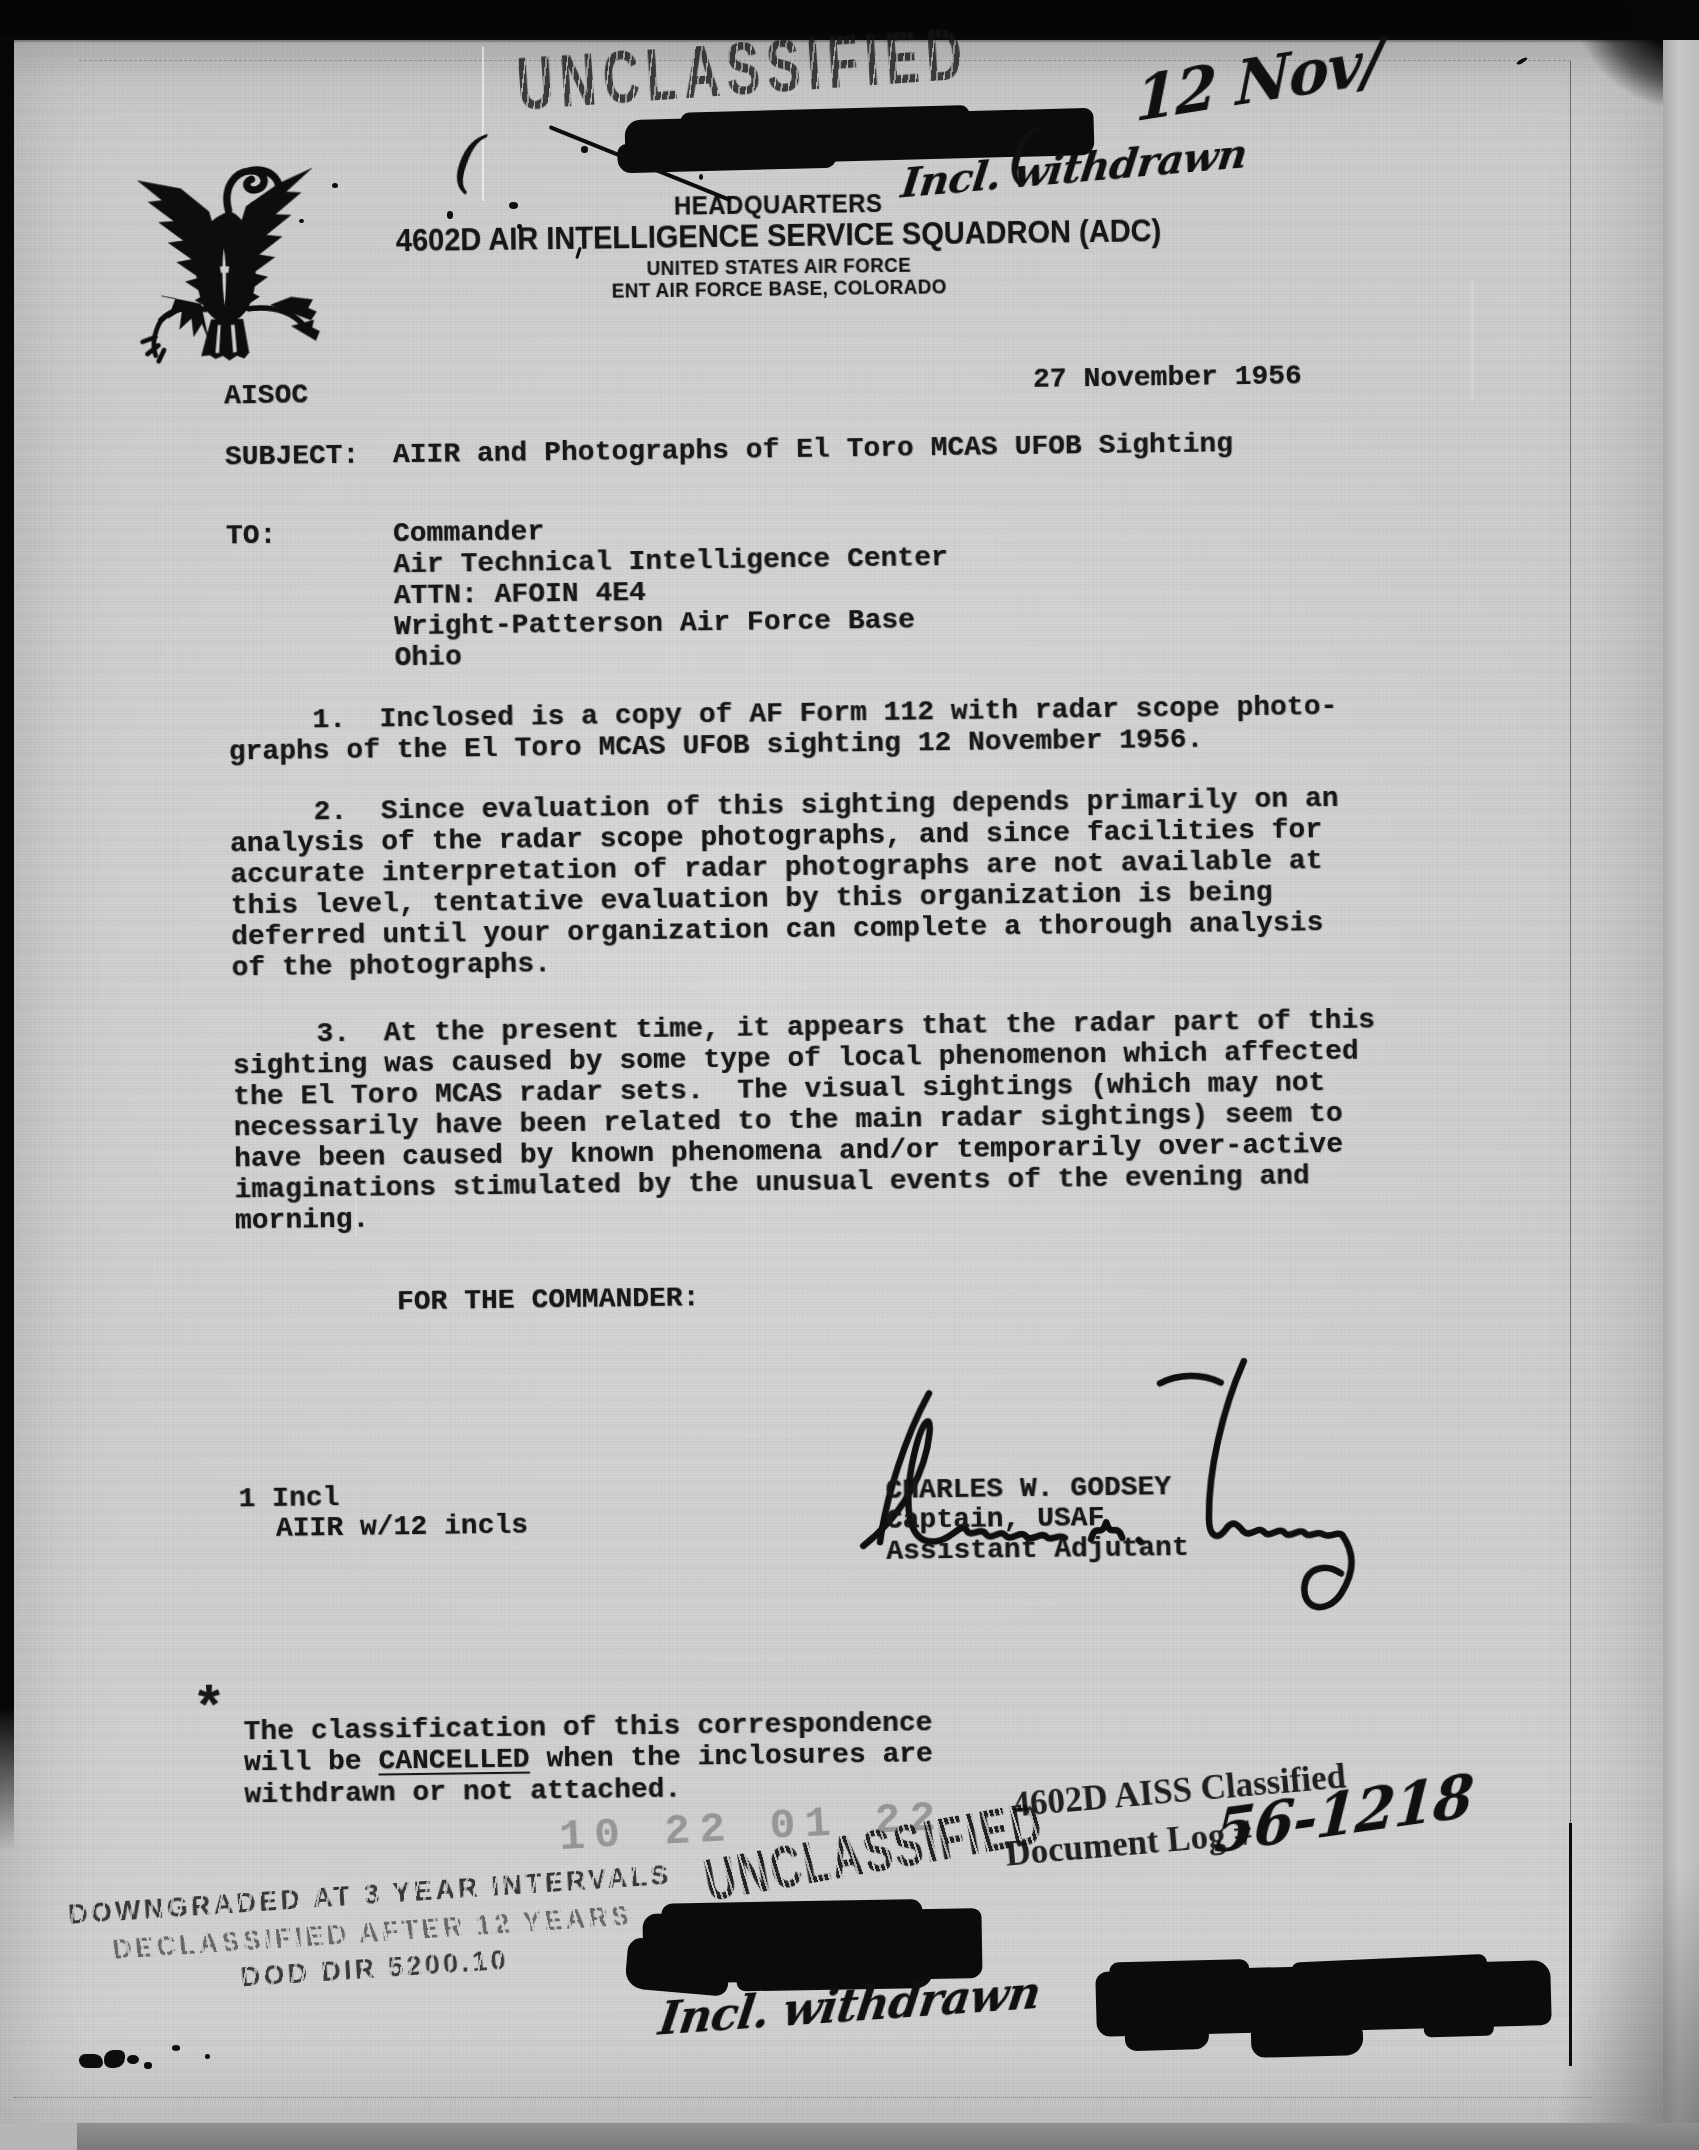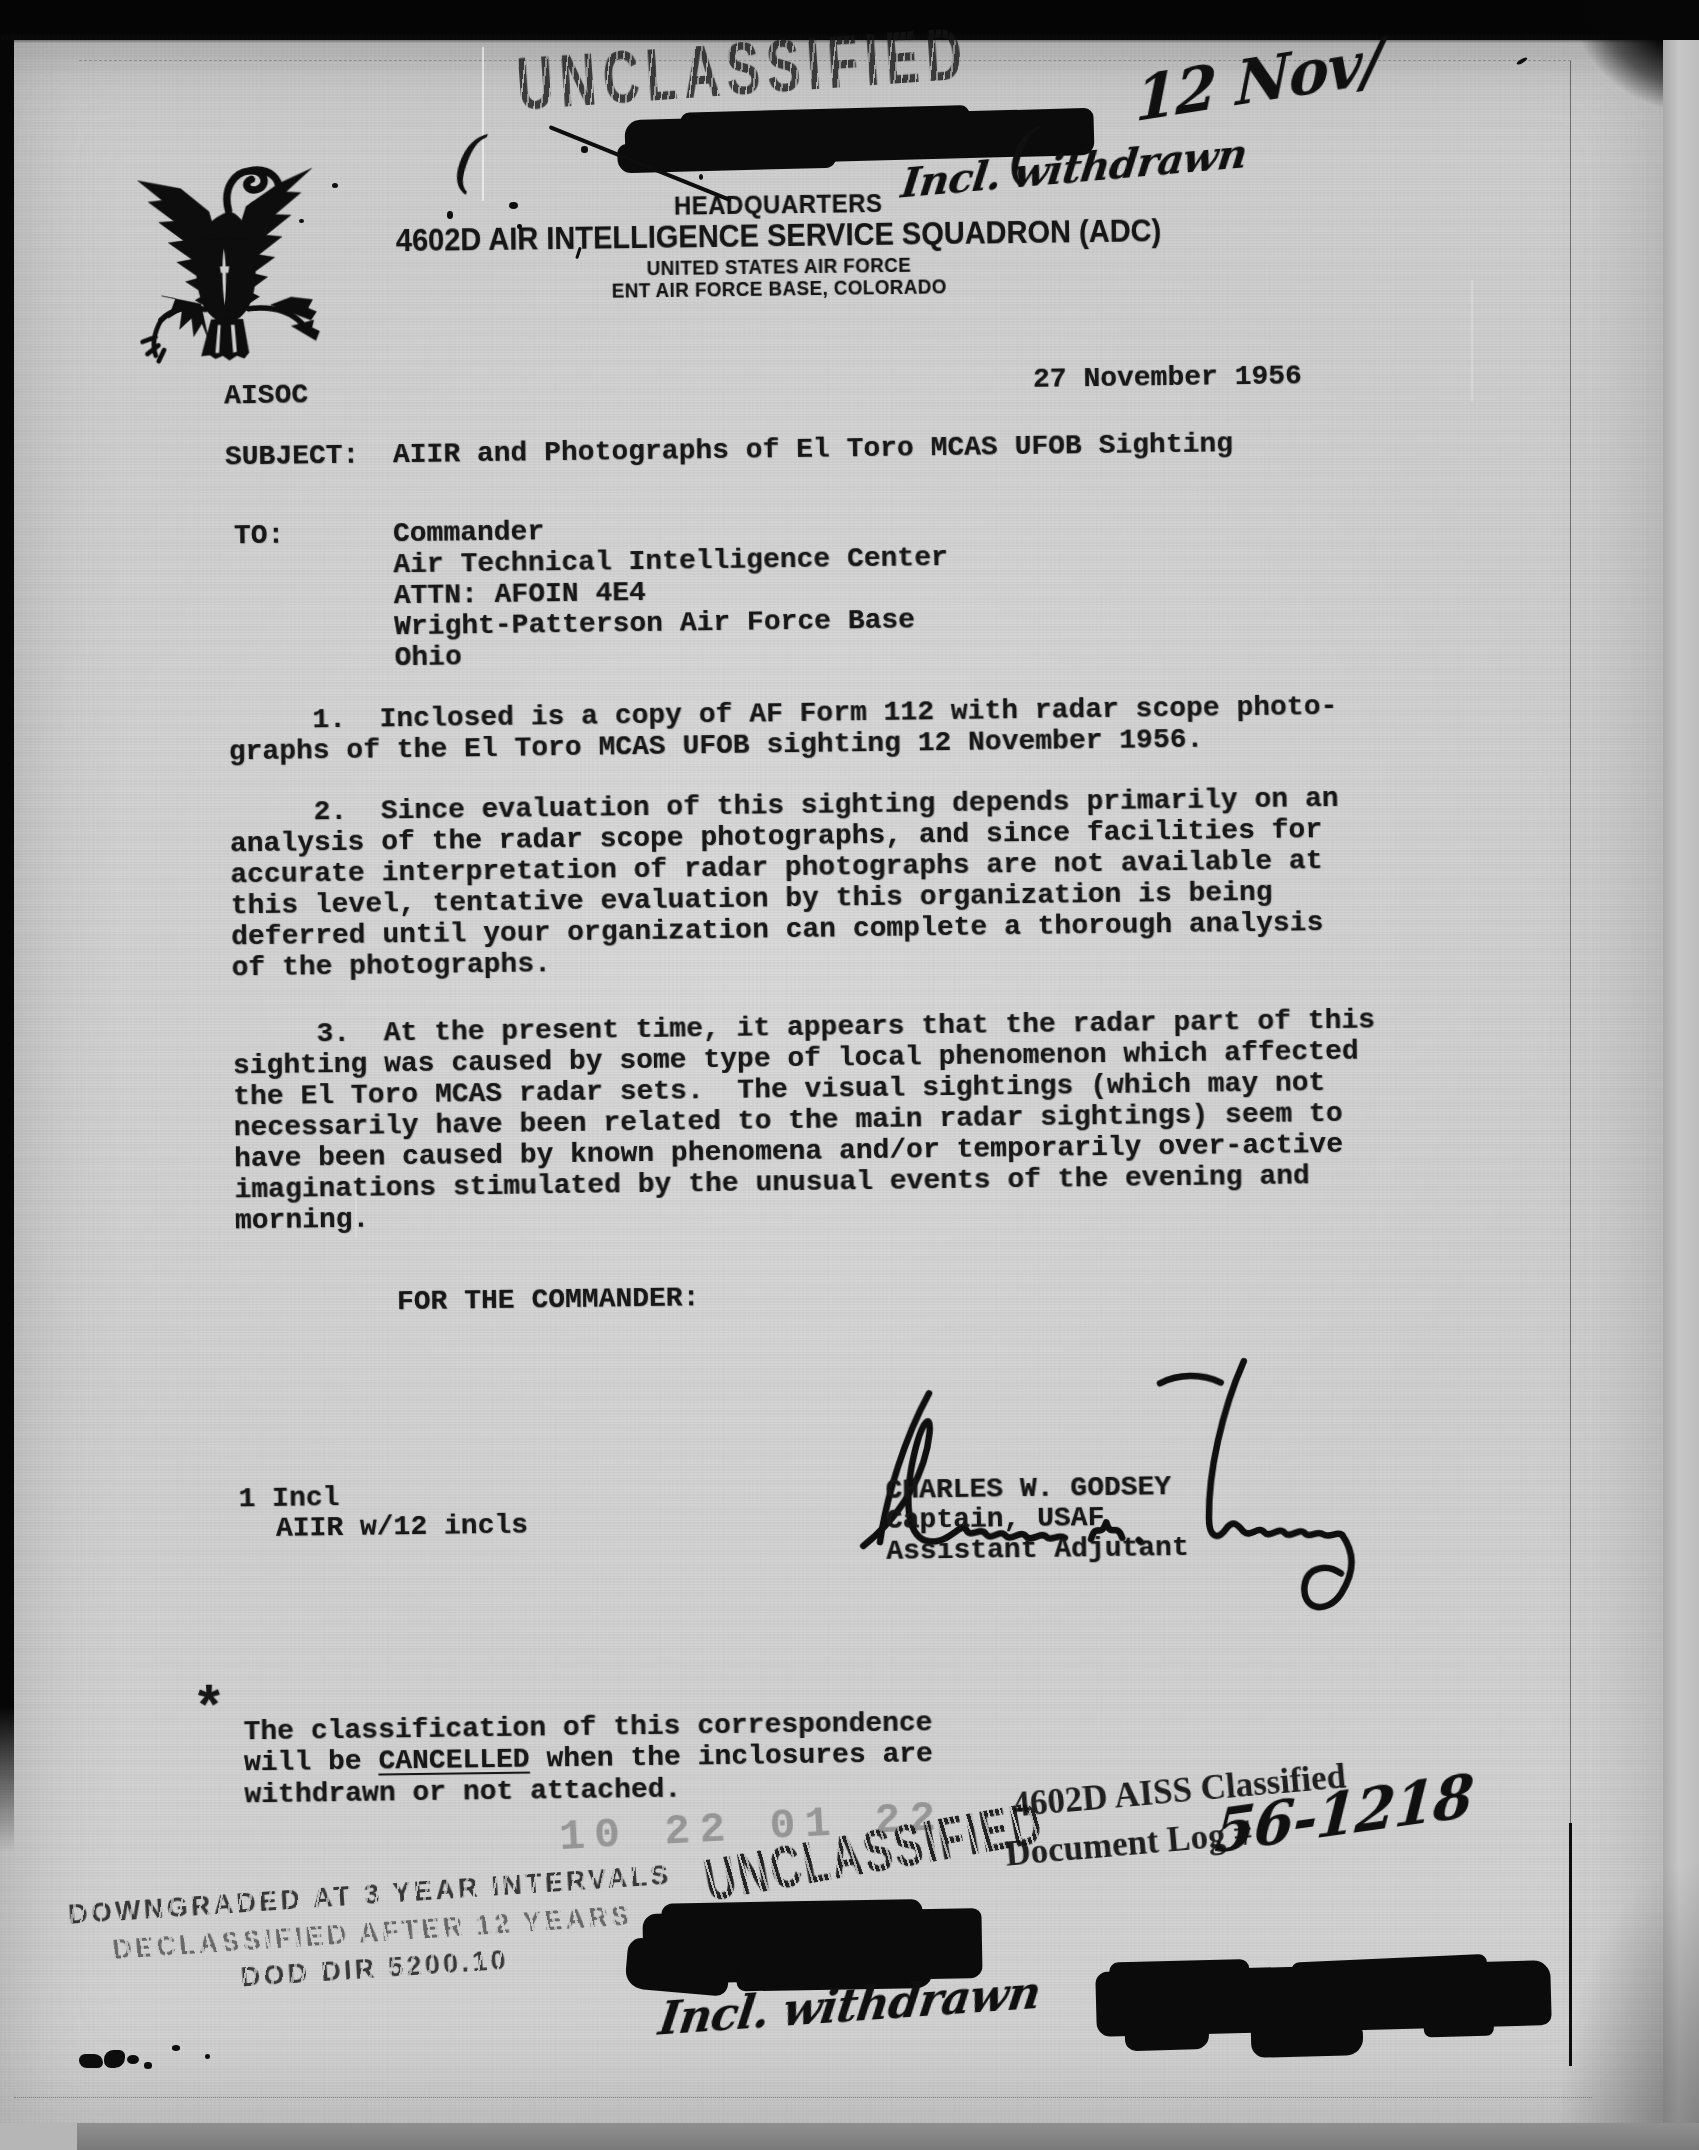--- a/index.html
+++ b/index.html
@@ -157,21 +157,21 @@
     <div class="hdr" style="top:219px;font-size:29px;letter-spacing:0;">4602D AIR INTELLIGENCE SERVICE SQUADRON (ADC)</div>
     <div class="hdr" style="top:256px;font-size:18.7px;">UNITED STATES AIR FORCE</div>
     <div class="hdr" style="top:278px;font-size:18.7px;">ENT AIR FORCE BASE, COLORADO</div>
 
     <div class="typed" style="left:230px;top:373px;">AISOC</div>
     <div class="typed" style="left:1039px;top:367px;">27 November 1956</div>
 
     <div class="typed" style="left:230px;top:434px;">SUBJECT:</div>
     <div class="typed" style="left:398px;top:434px;">AIIR and Photographs of El Toro MCAS UFOB Sighting</div>
 
-    <div class="typed" style="left:230px;top:513px;margin-left:8px;">TO:</div>
+    <div class="typed" style="left:230px;top:513px;">TO:</div>
     <div class="typed" style="left:397px;top:513px;">Commander
 Air Technical Intelligence Center
 ATTN: AFOIN 4E4
 Wright-Patterson Air Force Base
 Ohio</div>
 
     <div class="typed" style="left:230px;top:698px;">     1.  Inclosed is a copy of AF Form 112 with radar scope photo-
 graphs of the El Toro MCAS UFOB sighting 12 November 1956.</div>
     <div class="typed" style="left:230px;top:790px;">     2.  Since evaluation of this sighting depends primarily on an
 analysis of the radar scope photographs, and since facilities for

